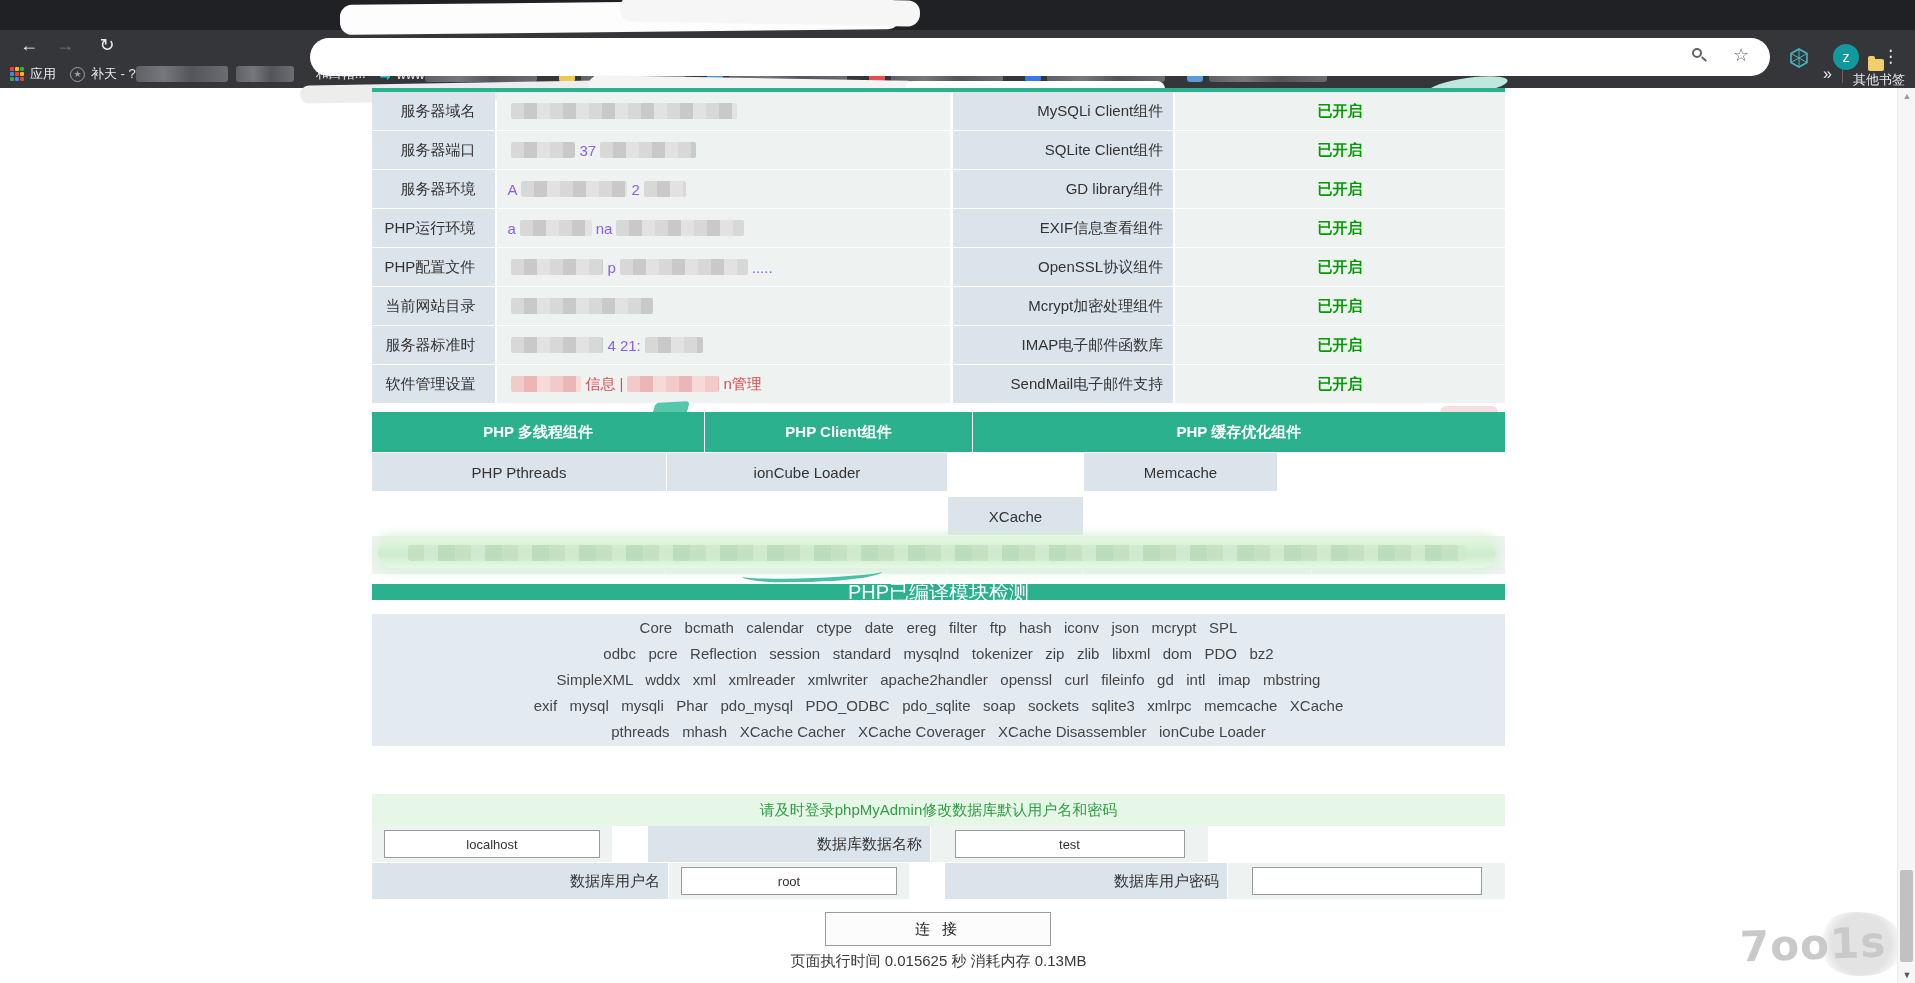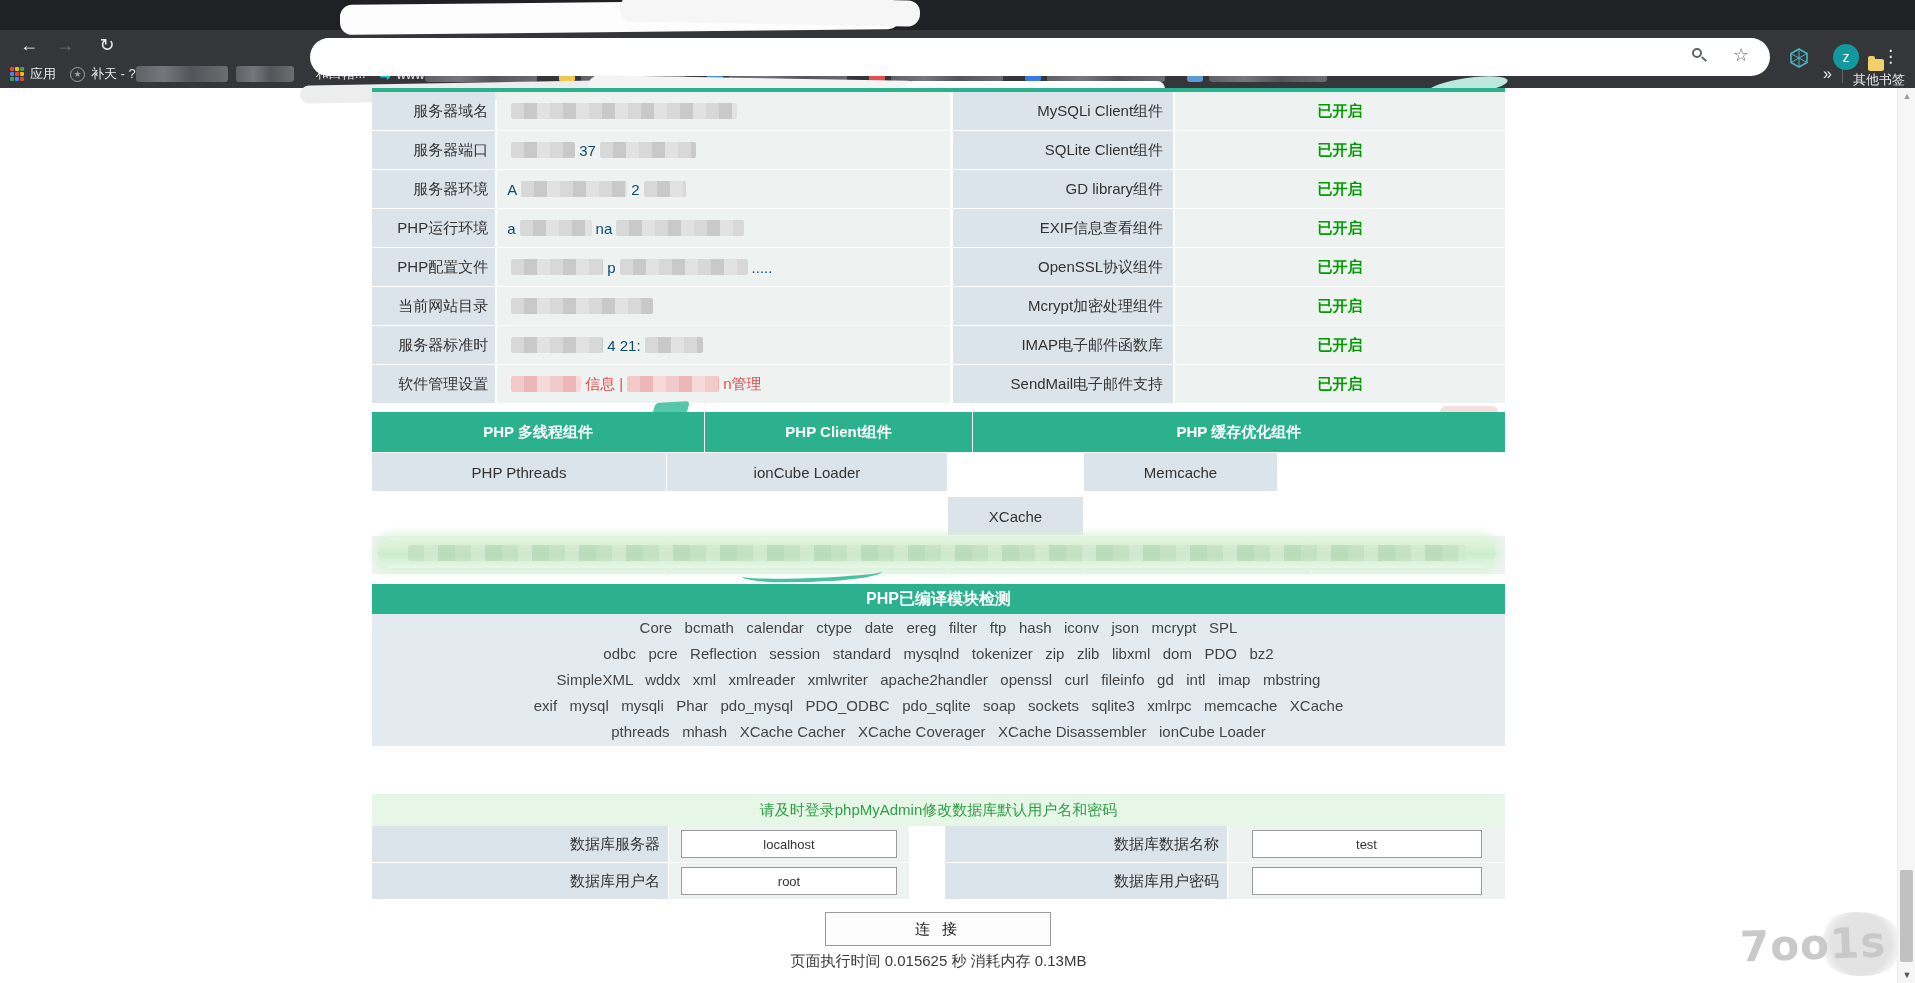--- a/index.html
+++ b/index.html
@@ -45,28 +45,28 @@
     color:#9aa0a6; font-size:9px; line-height:13px; text-align:center; }
   .syncicon { color:#26c6da; font-weight:bold; font-size:13px; margin-right:6px; }
 
   
   #page { position:absolute; top:88px; left:0; width:1915px; height:895px; background:#fff; font-size:15px; color:#333; }
   .blob { position:absolute; border-radius:12px; }
 
   #t1 { position:absolute; left:372px; top:0; width:1133px; border-top:4px solid #2cb18f; }
   .t1row { display:flex; height:38px; margin-bottom:1px; align-items:stretch; }
   .t1row .c { display:flex; align-items:center; }
-  .c1 { width:125px; background:#dce4eb; justify-content:flex-end; padding-right:7px; }
+  .c1 { width:125px; background:#dce4eb; justify-content:flex-end; padding-right:20px; }
   .c2 { width:460px; background:#eef3f1; margin-left:2px; padding-left:10px; position:relative; }
   .c3 { width:223px; background:#dce4eb; margin-left:3px; justify-content:flex-end; padding-right:10px; }
   .c4 { width:335px; background:#eef3f1; margin-left:2px; justify-content:center; font-weight:bold; color:#009b00; }
   .redact { display:inline-block; height:16px; border-radius:2px; margin:0 4px; vertical-align:middle;
     background:repeating-linear-gradient(90deg,#d8d8d8 0 13px,#c9c9c9 13px 26px,#e2e2e2 26px 39px); }
   .redact.pink { background:repeating-linear-gradient(90deg,#f3caca 0 13px,#eab6b6 13px 26px,#f6dada 26px 39px); }
-  .frag { color:#0c4a6e; }
+  .frag { color:#8b5cf6; }
   .frag.red { color:#e14b4b; }
 
   #s2 { position:absolute; left:372px; top:324px; width:1133px; }
   .s2row { display:flex; margin-bottom:1px; }
   .s2cell { display:flex; align-items:center; justify-content:center; margin-right:1px; }
   .s2cell:last-child { margin-right:0; }
   .s2head { height:40px; background:#2cb18f; color:#fff; font-weight:bold; }
   .s2name { height:38px; background:#dce4eb; }
   .s2stat { height:38px; background:#eef3f1; font-weight:bold; }
 
@@ -74,22 +74,22 @@
     background:linear-gradient(180deg,#e4f6e0,#cdeccd 55%,#e8f8e6);
     box-shadow:0 0 10px 4px rgba(214,242,214,.9); }
   .greenbar .inner { position:absolute; left:30px; top:7px; right:30px; height:16px; border-radius:3px; opacity:.55;
     background:repeating-linear-gradient(90deg,#b9d8b6 0 16px,#cfe7cc 16px 30px,#a9cfa9 30px 47px); }
   .swoosh { position:absolute; left:742px; top:478px; width:140px; height:16px;
     border-bottom:4px solid #49c0a3; border-radius:50%; transform:rotate(-2deg); }
   .tealblob { position:absolute; left:653px; top:314px; width:34px; height:20px; background:#56c7ab;
     border-radius:4px; transform:skewX(-18deg) rotate(-3deg); }
   .pinkblob { position:absolute; left:1440px; top:318px; width:58px; height:12px; background:#f6dede; border-radius:6px; }
 
-  .secheader { position:absolute; left:372px; width:1133px; height:30px; background:#2cb18f;
-    color:#fff; font-weight:bold; font-size:16px; display:flex; align-items:center; justify-content:center; }
+  .secheader { position:absolute; left:372px; width:1133px; height:16px; background:#2cb18f;
+    color:#fff; font-weight:normal; font-size:20px; display:flex; align-items:center; justify-content:center; }
   #modules { position:absolute; left:372px; top:526px; width:1133px; height:132px; background:#e3ebf1;
     display:flex; flex-direction:column; align-items:center; justify-content:center; color:#454545; }
   #modules .mline { line-height:26px; white-space:pre; }
 
   #notice { position:absolute; left:372px; top:706px; width:1133px; height:32px; background:#e6f7e7;
     color:#2f9e44; display:flex; align-items:center; justify-content:center; }
   #dbform { position:absolute; left:372px; top:738px; width:1133px; }
   .frow { display:flex; height:36px; margin-bottom:1px; }
   .fcell { display:flex; align-items:center; }
   .fl1 { width:296px; background:#dce4eb; justify-content:flex-end; padding-right:8px; margin-right:1px; }
@@ -334,21 +334,20 @@
       <div class="mline">Core   bcmath   calendar   ctype   date   ereg   filter   ftp   hash   iconv   json   mcrypt   SPL</div>
       <div class="mline">odbc   pcre   Reflection   session   standard   mysqlnd   tokenizer   zip   zlib   libxml   dom   PDO   bz2</div>
       <div class="mline">SimpleXML   wddx   xml   xmlreader   xmlwriter   apache2handler   openssl   curl   fileinfo   gd   intl   imap   mbstring</div>
       <div class="mline">exif   mysql   mysqli   Phar   pdo_mysql   PDO_ODBC   pdo_sqlite   soap   sockets   sqlite3   xmlrpc   memcache   XCache</div>
       <div class="mline">pthreads   mhash   XCache Cacher   XCache Coverager   XCache Disassembler   ionCube Loader</div>
     </div>
 
   <div id="notice">请及时登录phpMyAdmin修改数据库默认用户名和密码</div>
   <div id="dbform">
       <div class="frow">
-        <div class="fcell fl1">数据库服务器</div>
         <div class="fcell fi1">
           <input class="dbinput" value="localhost" style="">
         </div>
         <div class="fcell fl2">数据库数据名称</div>
         <div class="fcell fi2">
           <input class="dbinput" value="test" style="">
         </div>
       </div>
       <div class="frow">
         <div class="fcell fl1">数据库用户名</div>

